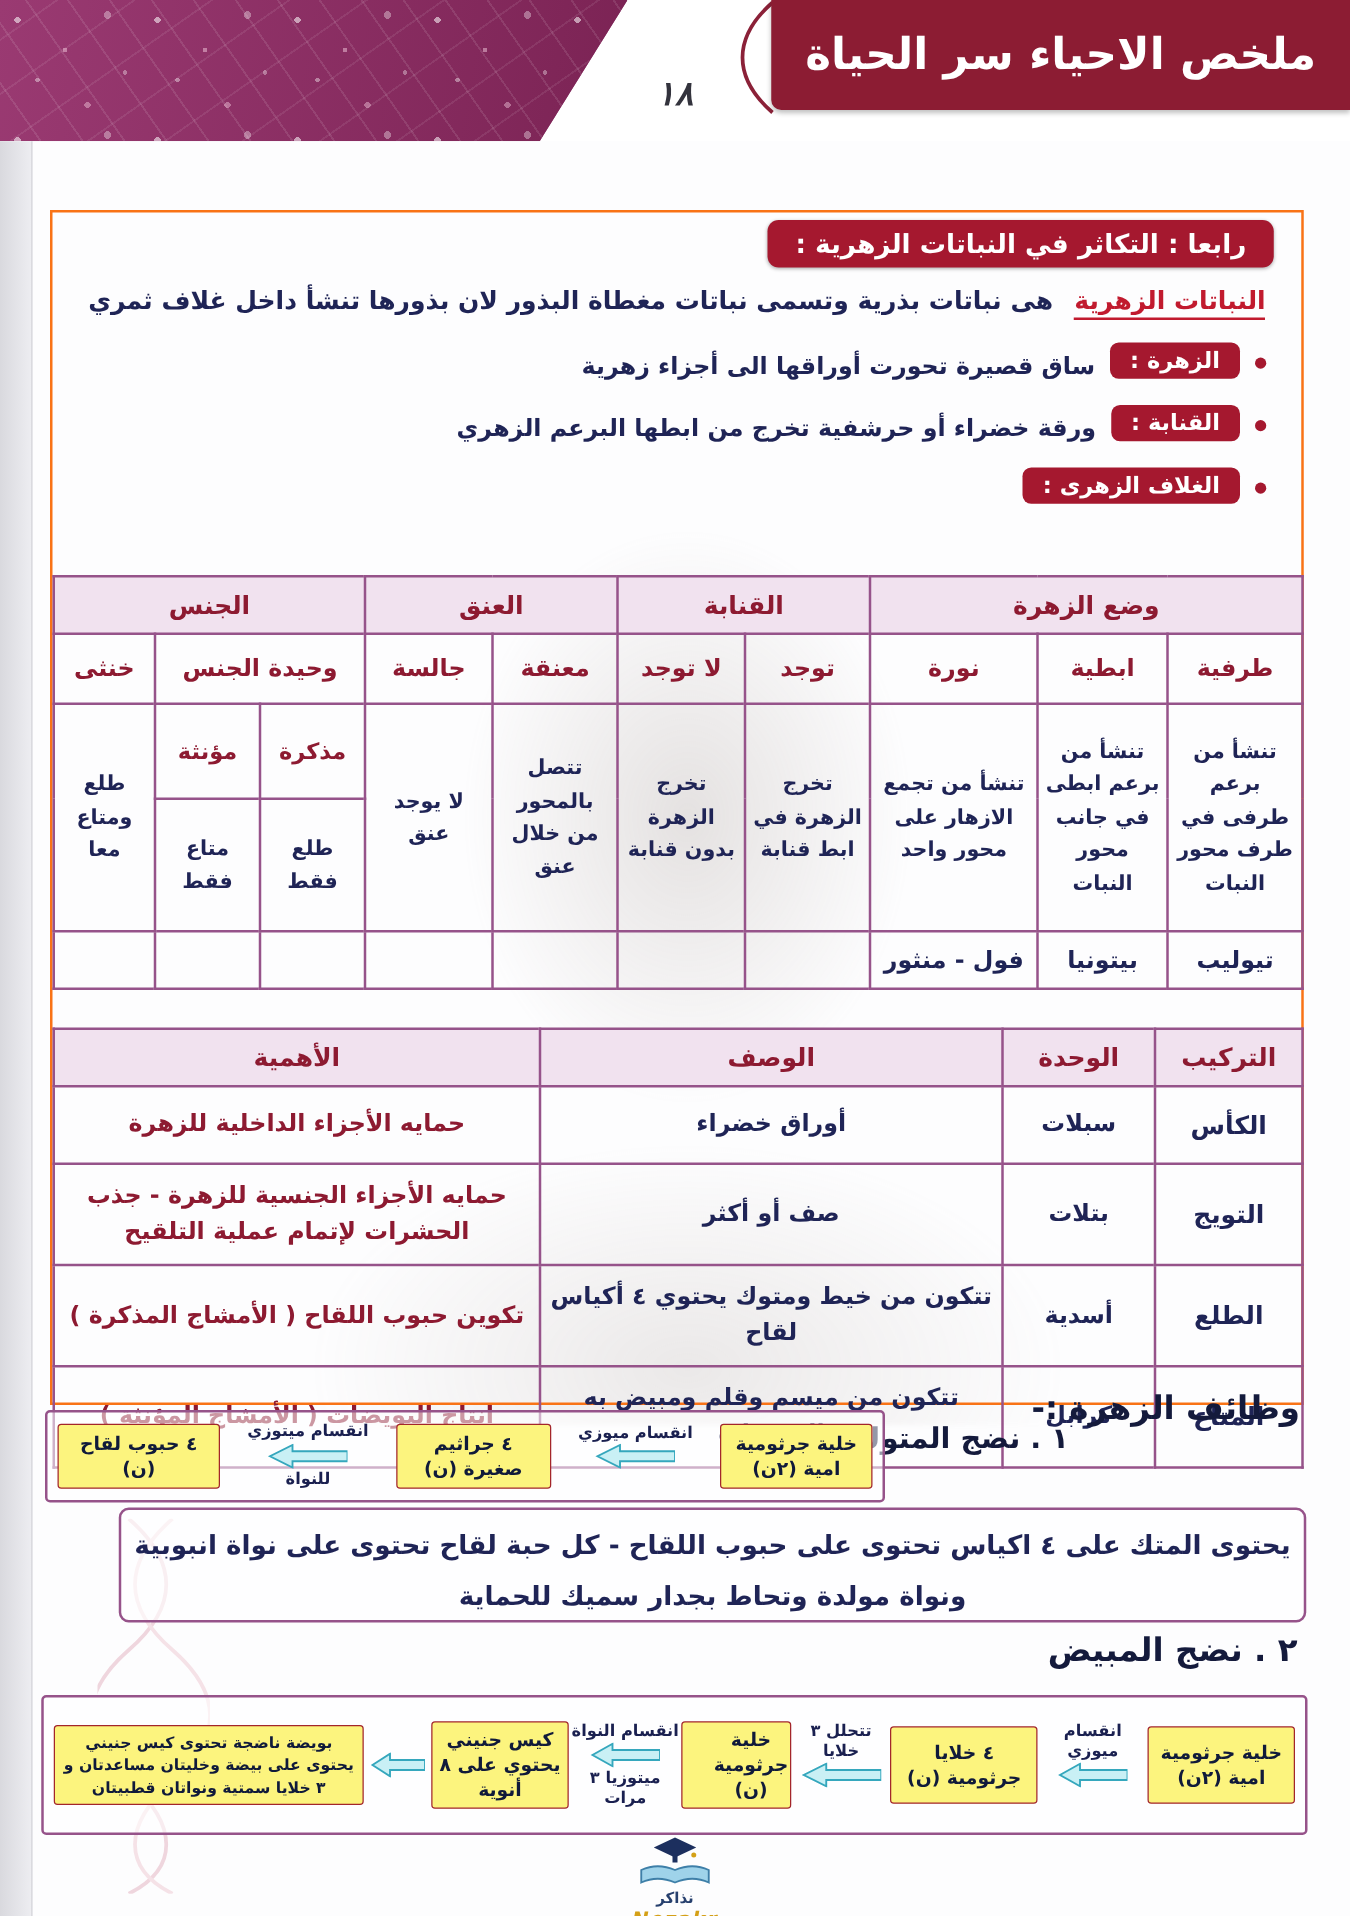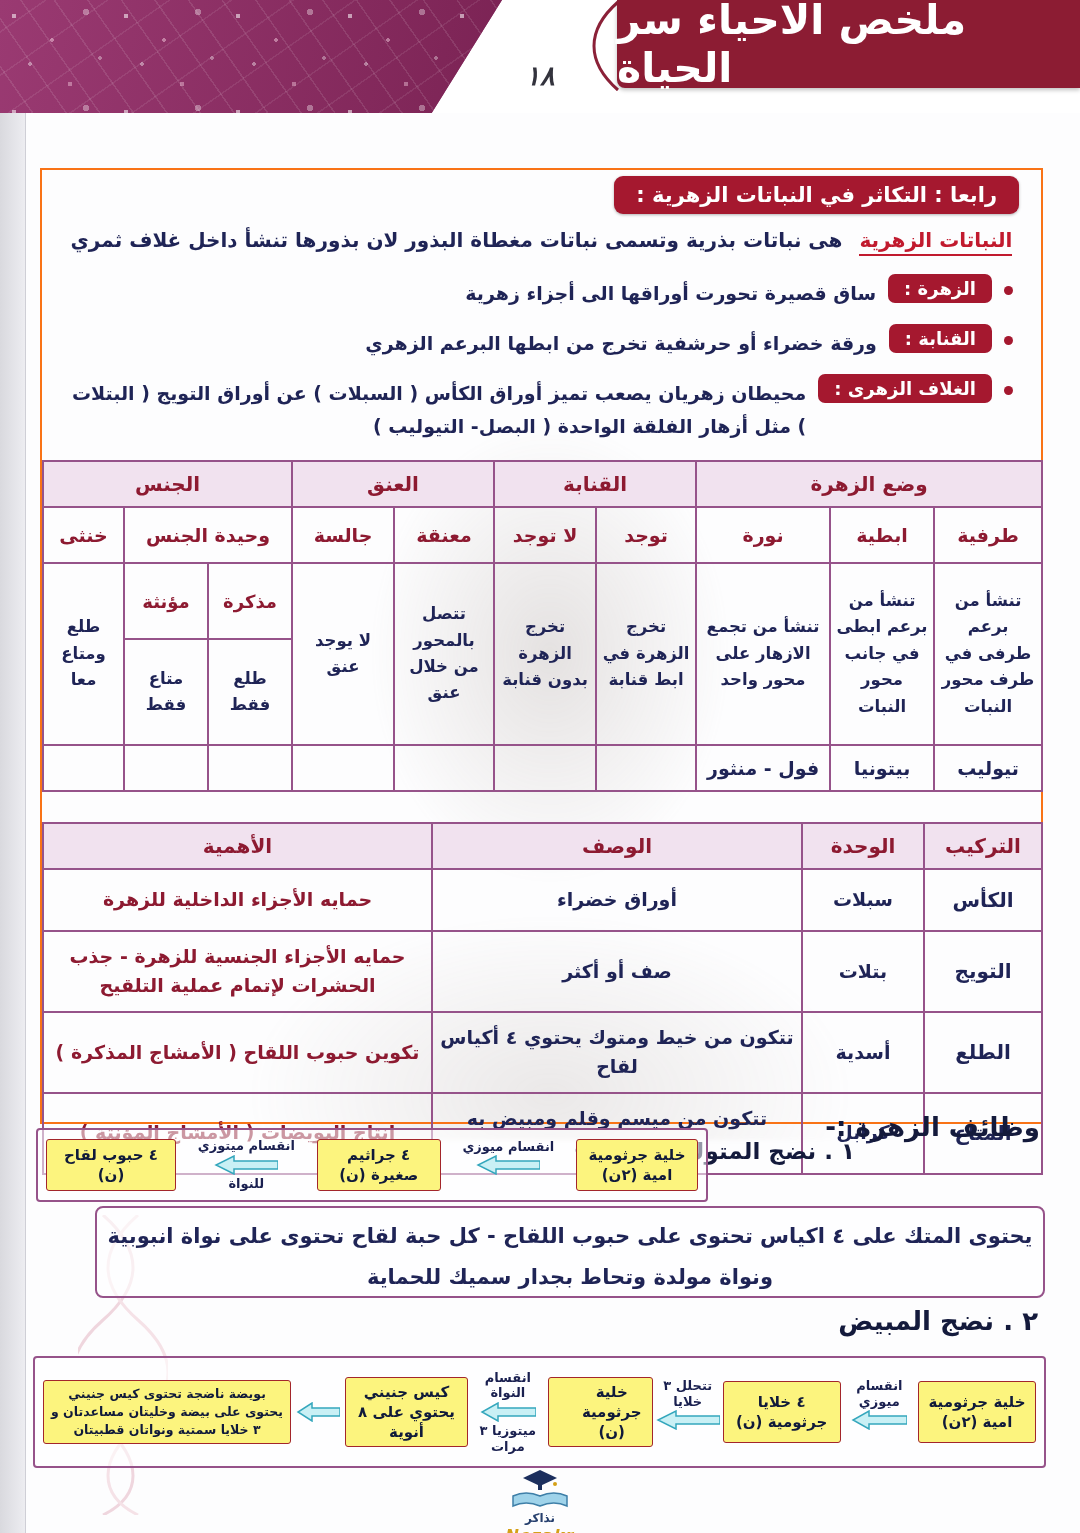--- a/index.html
+++ b/index.html
@@ -17,21 +17,21 @@
       radial-gradient(circle 2px at 30px 64px, rgba(255,255,255,.4) 99%, transparent),
       radial-gradient(circle 2.5px at 70px 84px, rgba(255,220,235,.4) 99%, transparent),
       radial-gradient(circle 2px at 100px 58px, rgba(255,255,255,.35) 99%, transparent),
       repeating-linear-gradient(55deg, transparent 0 26px, rgba(255,255,255,.10) 26px 27.5px),
       repeating-linear-gradient(-35deg, transparent 0 34px, rgba(255,255,255,.08) 34px 35.5px),
       linear-gradient(100deg,#9a3a72,#7b2354);
     background-size:112px 96px,112px 96px,112px 96px,112px 96px,112px 96px,112px 96px,auto,auto,100% 100%;
     clip-path:polygon(0 0,100% 0,86% 100%,0 100%);}
   .page-num{position:absolute;left:500px;top:60px;width:80px;text-align:center;font-size:27px;font-weight:bold;color:#33333d;font-style:italic;}
   .banner-title-box{position:absolute;top:0;right:0;width:463px;height:88px;background:#8c1c33;
-    display:flex;align-items:center;justify-content:center;color:#fff;font-size:41px;font-weight:bold;
+    display:flex;align-items:center;justify-content:center;color:#fff;font-size:35px;font-weight:bold;
     border-bottom-left-radius:8px;box-shadow:0 2px 4px rgba(0,0,0,.25);}
   .banner-arc{position:absolute;top:0;right:458px;}
 
   
   .left-strip{position:absolute;left:0;top:113px;width:26px;height:1420px;
     background:linear-gradient(to right,#d9d9de,#ededf1);border-right:1px solid #cfcfd6;}
   .watermark{position:absolute;top:380px;left:250px;width:600px;height:760px;pointer-events:none;
     background:
       radial-gradient(ellipse 250px 320px at 50% 36%, rgba(133,118,110,.20), transparent 72%),
       radial-gradient(ellipse 420px 250px at 50% 94%, rgba(133,118,110,.15), transparent 72%);
@@ -78,21 +78,21 @@
   
   .flow-box{position:absolute;border:2px solid #96538a;border-radius:4px;direction:rtl;
     display:flex;align-items:center;justify-content:space-between;padding:3px 8px;background:rgba(255,255,255,.55);}
   .d1{left:36px;top:1128px;width:672px;height:74px;}
   .d2{left:33px;top:1356px;width:1013px;height:112px;}
   .fbox{background:#fcf47e;border:1.6px solid #a3262b;border-radius:3px;color:#101a3a;font-weight:bold;
     font-size:15px;text-align:center;line-height:1.35;padding:4px 5px;display:flex;align-items:center;justify-content:center;flex:0 0 auto;}
   .d1 .fbox{min-height:52px;}
   .d2 .fbox{min-height:62px;}
   .w1{width:122px;} .w2{width:124px;} .w3{width:130px;}
-  .v1{width:118px;} .v2{width:118px;} .v3{width:105px;padding-left:28px;} .v4{width:123px;}
+  .v1{width:118px;} .v2{width:118px;} .v3{width:88px;padding-left:28px;} .v4{width:110px;}
   .wide{width:248px;font-size:12.5px;line-height:1.45;min-height:86px;}
   .farrow{display:flex;flex-direction:column;align-items:center;justify-content:center;flex:1 1 auto;min-width:54px;padding:0 2px;}
   .ftop,.fbot{font-size:13px;font-weight:bold;color:#1a2050;text-align:center;line-height:1.2;min-height:15px;}
   .arrow-svg{display:block;margin:1px 0;}
 
   
   .note-box{position:absolute;left:95px;top:1206px;width:950px;height:92px;border:2px solid #96538a;border-radius:8px;
     direction:rtl;text-align:center;color:#1f2456;font-weight:bold;font-size:21px;line-height:1.95;padding-top:8px;background:rgba(255,255,255,.6);}
 
   
@@ -136,21 +136,20 @@
       <span class="bullet-text">ساق قصيرة تحورت أوراقها الى أجزاء زهرية</span>
     </div>
     <div class="bullet-row b2">
       <span class="bullet-dot"></span>
       <span class="bullet-badge">القنابة :</span>
       <span class="bullet-text">ورقة خضراء أو حرشفية تخرج من ابطها البرعم الزهري</span>
     </div>
     <div class="bullet-row b3">
       <span class="bullet-dot"></span>
       <span class="bullet-badge">الغلاف الزهرى :</span>
-      <span class="bullet-text">محيطان زهريان يصعب تميز أوراق الكأس ( السبلات ) عن أوراق التويج ( البتلات ) مثل أزهار الفلقة الواحدة ( البصل- التيوليب )</span>
     </div>
 
     <table class="t1" dir="rtl">
       <colgroup>
         <col style="width:108px">
           <col style="width:104px">
           <col style="width:134px">
         <col style="width:100px">
           <col style="width:102px">
           <col style="width:100px">

